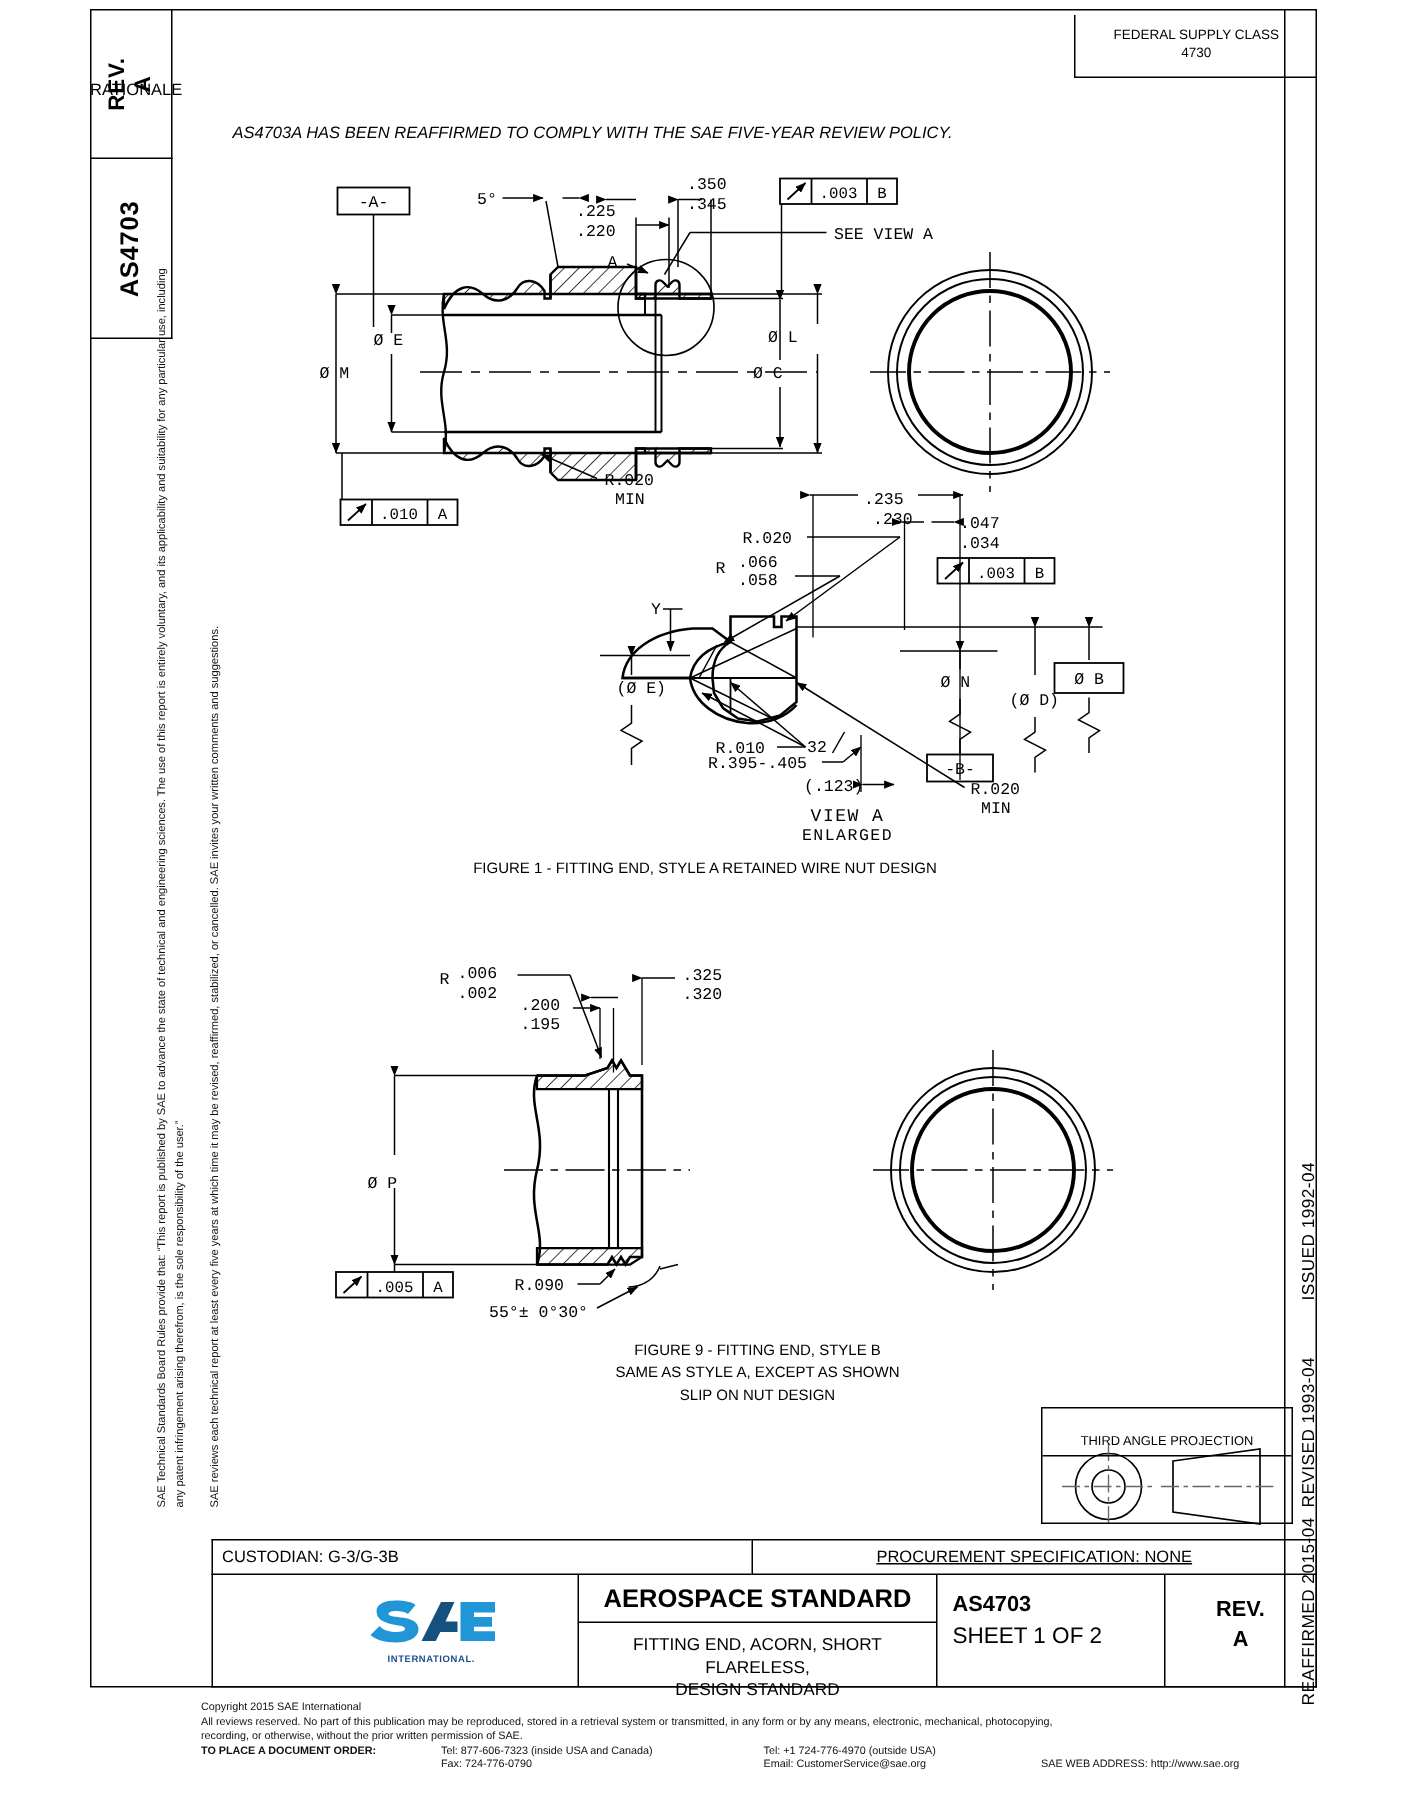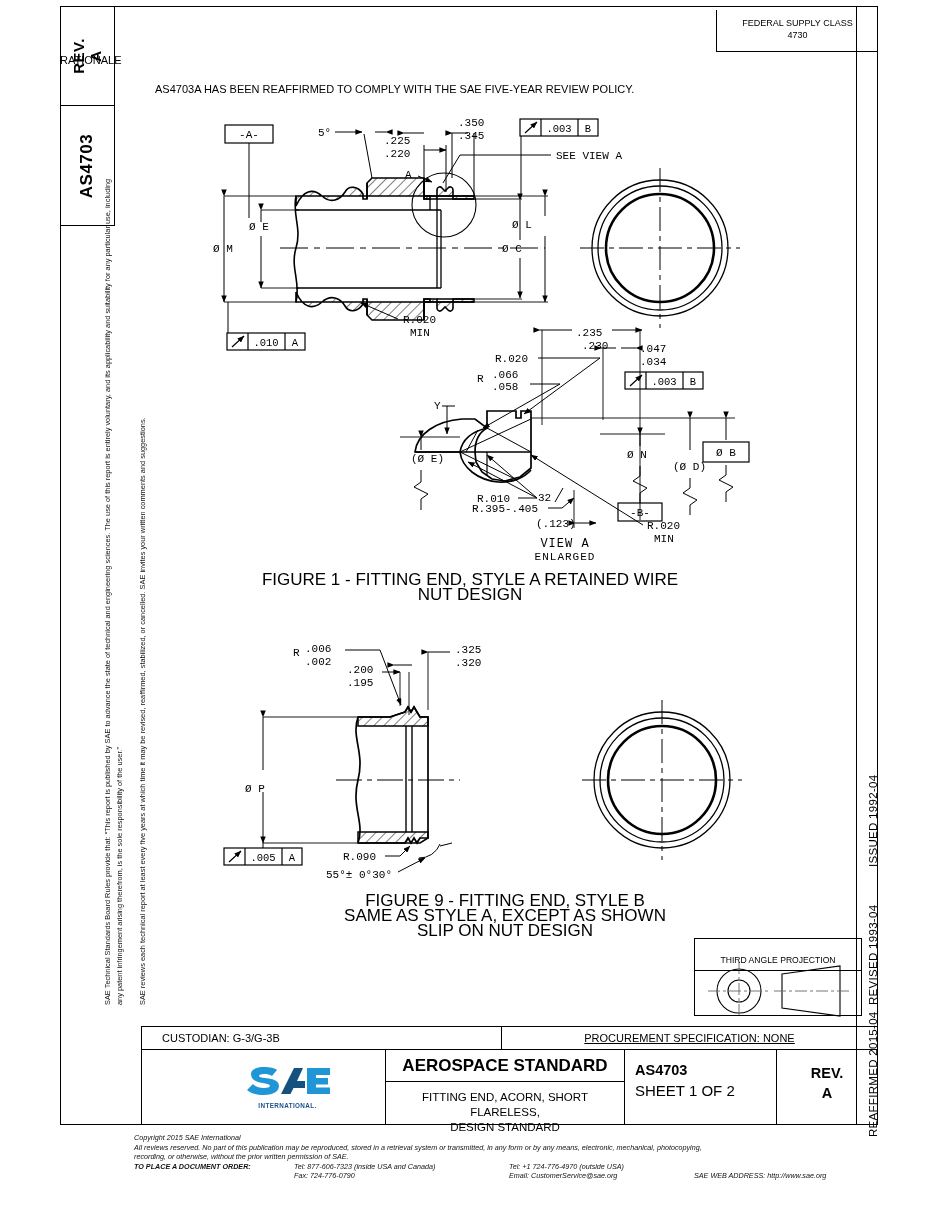--- a/index.html
+++ b/index.html
@@ -28,56 +28,56 @@
   .dates .d{position:absolute;left:-108px;width:250px;transform:rotate(-90deg);font-size:11.5px;white-space:nowrap;text-align:left;letter-spacing:.3px;}
   .d1{top:1000px;}
   .d2{top:868px;}
   .d3{top:730px;}
 
   
   .fsc{position:absolute;left:716px;top:10px;width:162px;height:42px;border-left:1.2px solid #000;border-bottom:1.2px solid #000;box-sizing:border-box;text-align:center;font-size:9px;line-height:12px;padding-top:7px;}
 
   
   .rationale-title{position:absolute;left:0;top:54px;width:818px;text-align:left;font-size:11px;left:60px;}
-  .rationale-body{position:absolute;left:155px;top:83px;font-size:11px;}
-
-  
-  .cap{position:absolute;text-align:center;font-size:17px;line-height:15px;}
+  .rationale-body{position:absolute;left:155px;top:83px;font-size:11px;font-style:italic;}
+
+  
+  .cap{position:absolute;text-align:center;font-size:10px;line-height:15px;}
   .cap1{left:260px;top:572px;width:420px;}
   .cap2{left:320px;top:893px;width:370px;}
 
   
   .fbbox{position:absolute;left:330px;top:946px;width:345px;height:62px;border:2px solid #000;box-sizing:border-box;padding:7px 0 0 10px;font-size:11.5px;font-weight:bold;line-height:16px;}
   .fblink{color:#0000cc;text-decoration:underline;}
 
   
   .tap{position:absolute;left:694px;top:938px;width:168px;height:78px;border:1.4px solid #000;box-sizing:border-box;}
   .tap-hdr{height:20px;border-bottom:1.4px solid #000;text-align:center;font-size:8.6px;line-height:20px;margin-top:11px;}
 
   
-  .cust{position:absolute;left:141px;top:1026px;width:360px;height:24px;border:1.2px solid #000;border-right:none;box-sizing:border-box;font-size:11px;line-height:22px;padding-left:20px;}
+  .cust{position:absolute;left:141px;top:1026px;width:360px;height:24px;border:1.2px solid #000;border-right:none;box-sizing:border-box;font-size:11px;line-height:22px;padding-left:6px;}
   .proc{position:absolute;left:501px;top:1026px;width:377px;height:24px;border:1.2px solid #000;box-sizing:border-box;font-size:11px;line-height:22px;text-align:center;text-decoration:underline;}
 
   
   .tb{position:absolute;left:141px;top:1050px;width:737px;height:75px;border:1.6px solid #000;border-top:none;box-sizing:border-box;display:flex;padding-left:48px;}
   .tb-logo{width:195px;display:flex;align-items:center;justify-content:center;border-right:1.4px solid #000;}
   .tb-mid{flex:1;display:flex;flex-direction:column;border-right:1.4px solid #000;}
   .tb-mid-top{height:31px;border-bottom:1.4px solid #000;text-align:center;font-size:17px;font-weight:bold;line-height:31px;}
   .tb-mid-bot{flex:1;text-align:center;font-size:11.5px;line-height:15px;padding-top:8px;}
   .tb-num{width:152px;border-right:1.4px solid #000;padding:12px 0 0 10px;box-sizing:border-box;}
   .tb-num .n1{font-size:14.5px;font-weight:bold;}
   .tb-num .n2{font-size:15px;margin-top:4px;}
   .tb-rev{width:100px;text-align:center;font-size:14.5px;font-weight:bold;padding-top:13px;box-sizing:border-box;line-height:20px;}
 
   
   .saelogo{text-align:center;}
   .saelogo .txt{font-size:6.3px;font-weight:bold;color:#1a4f8a;letter-spacing:.4px;margin-top:1px;}
 
   
-  .footer{position:absolute;left:134px;top:1133px;width:760px;font-size:7.2px;line-height:9.6px;color:#111;font-style:italic;}
+  .footer{position:absolute;left:134px;top:1133px;width:760px;font-size:7.2px;line-height:9.6px;color:#111;}
   .footer .ln{white-space:nowrap;}
   .order{display:flex;margin-top:0;}
   .order .c1{width:160px;font-weight:bold;}
   .order .c2{width:215px;}
   .order .c3{width:185px;}
   .order .c4{}
 
   
   svg.dwg{position:absolute;left:0;top:0;}
   svg text{font-family:"Liberation Mono","DejaVu Sans Mono",monospace;fill:#000;}

